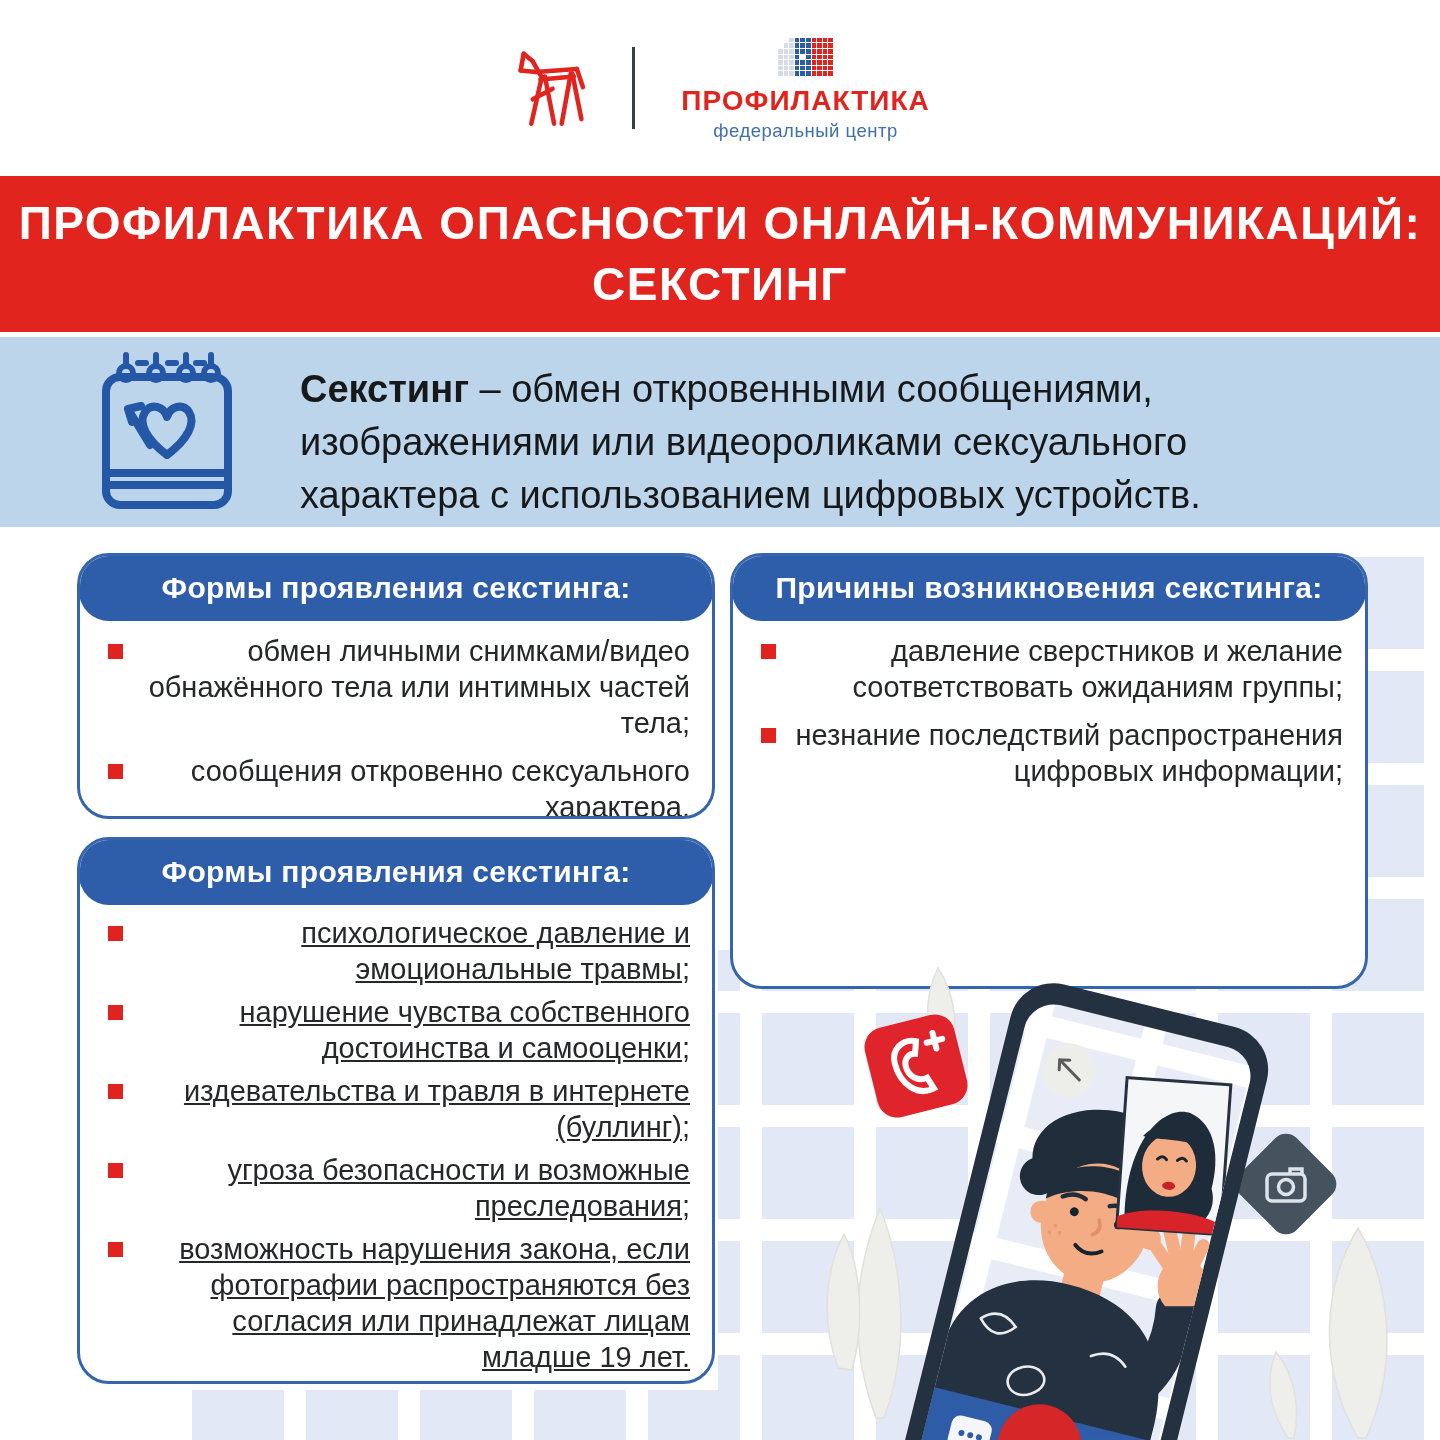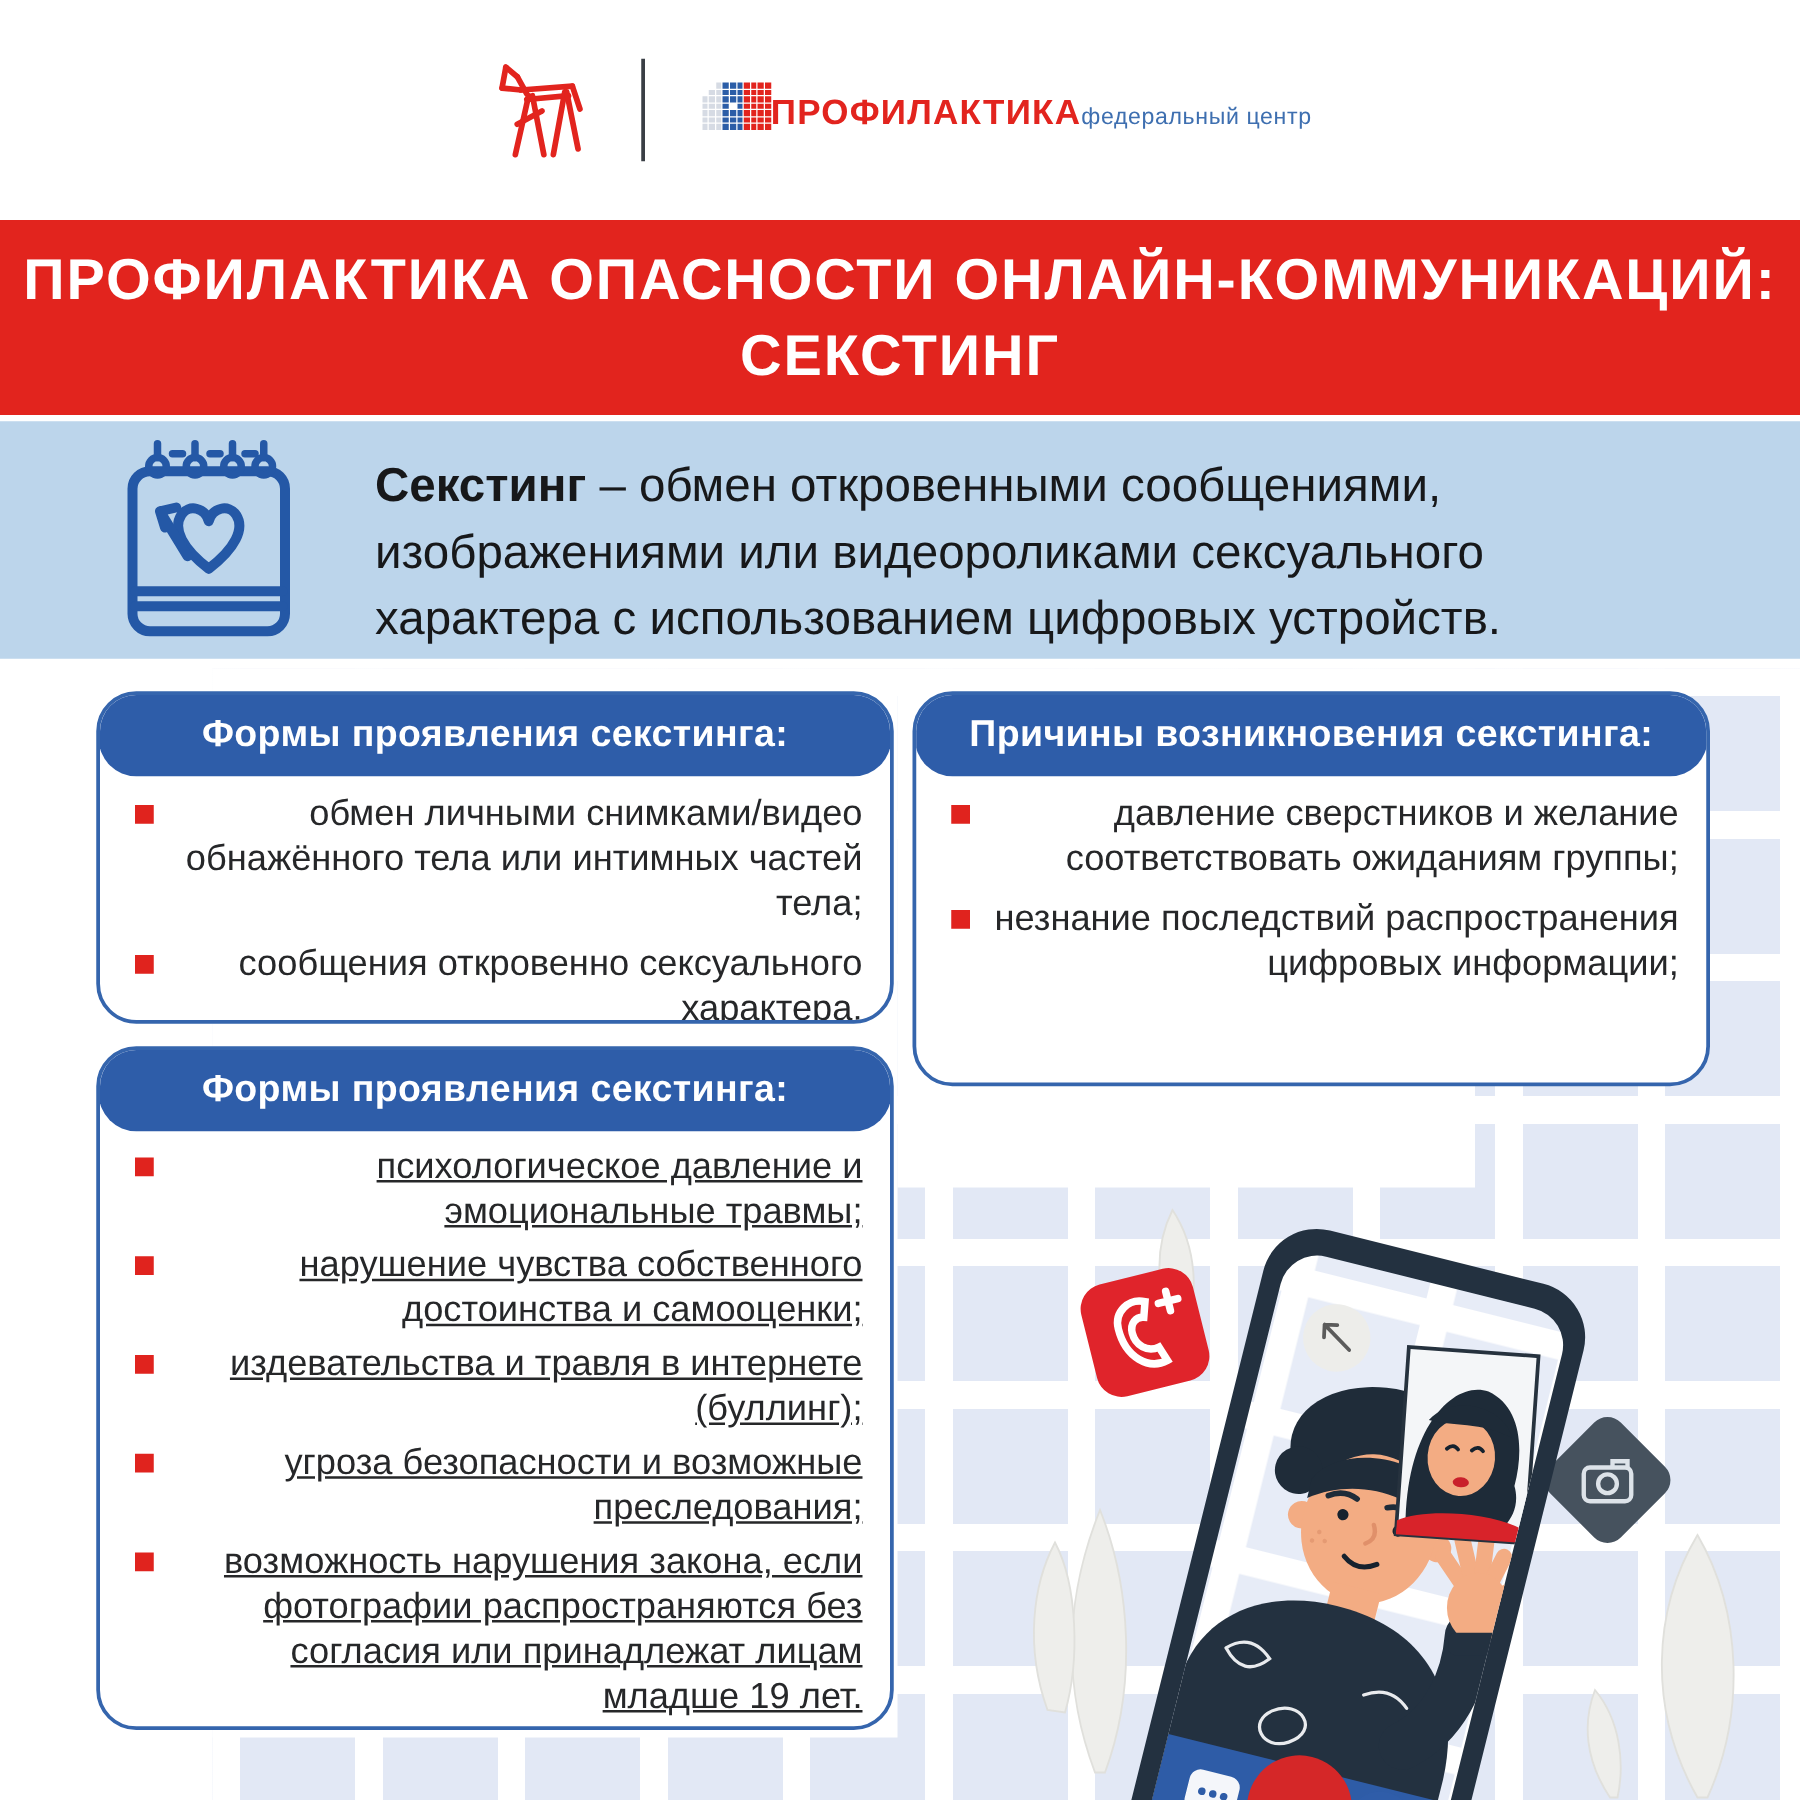--- a/index.html
+++ b/index.html
@@ -5,21 +5,21 @@
   html,body{margin:0;padding:0;}
   body{width:1440px;height:1440px;position:relative;overflow:hidden;background:#ffffff;
        font-family:"Liberation Sans","DejaVu Sans",sans-serif;-webkit-font-smoothing:antialiased;}
   .abs{position:absolute;}
 
   
   .top-header{left:0;top:0;width:1440px;height:176px;background:#fff;display:flex;
               align-items:center;justify-content:center;gap:0;}
   .horse-logo{width:76px;height:96px;margin-top:6px;}
   .logo-divider{width:3px;height:82px;background:#3a3f45;margin:0 46px;}
-  .brand-block{display:flex;flex-direction:row;align-items:center;margin-top:4px;justify-content:flex-end;}
+  .brand-block{display:flex;flex-direction:column;align-items:center;margin-top:4px;justify-content:flex-end;}
   .brand-mosaic{display:grid;grid-template-columns:repeat(10,4.6px);grid-auto-rows:4.6px;gap:1px;margin-bottom:10px;}
   .brand-mosaic i{display:block;}
   .brand-name{color:#e2241e;font-weight:bold;font-size:28px;letter-spacing:1px;line-height:1.05;}
   .brand-subtitle{color:#3e6fb0;font-size:18.5px;letter-spacing:.5px;margin-top:5px;}
 
   
   .banner{left:0;top:176px;width:1440px;height:156px;background:#e2241e;display:flex;
           flex-direction:column;align-items:center;justify-content:center;}
   .banner div{color:#fff;font-weight:bold;font-size:46px;line-height:61px;letter-spacing:1.5px;white-space:nowrap;}
 
@@ -42,21 +42,21 @@
   .card-header{height:66px;margin:-1px -1px 0 -1px;background:#2e5da9;border-radius:30px;
                display:flex;align-items:center;justify-content:center;}
   .card-title{color:#fff;font-weight:bold;font-size:30px;letter-spacing:.3px;}
   .card-list{list-style:none;margin:0;padding:12px 22px 0 28px;}
   .card-list li{display:flex;gap:17px;font-size:29px;line-height:36px;color:#262729;margin-bottom:12px;}
   .card-list .sq{flex:0 0 15px;width:15px;height:15px;background:#e0231e;margin-top:11px;}
   .card-tight .card-list{padding-top:10px;}
   .card-tight .card-list li{margin-bottom:7px;text-decoration:underline;}
   #card1{left:77px;top:553px;width:638px;height:266px;}
   #card2{left:77px;top:837px;width:638px;height:547px;}
-  #card3{left:730px;top:553px;width:638px;height:316px;}
+  #card3{left:730px;top:553px;width:638px;height:436px;}
 
   
   .illus{left:818px;top:938px;width:622px;height:502px;}
 </style>
 </head>
 <body>
 
 <div class="abs top-header">
   <svg class="horse-logo" viewBox="0 0 100 110" fill="none" stroke="#e2241e" stroke-width="6" stroke-linecap="round">
     <path d="M30 16 L18 6"></path>

